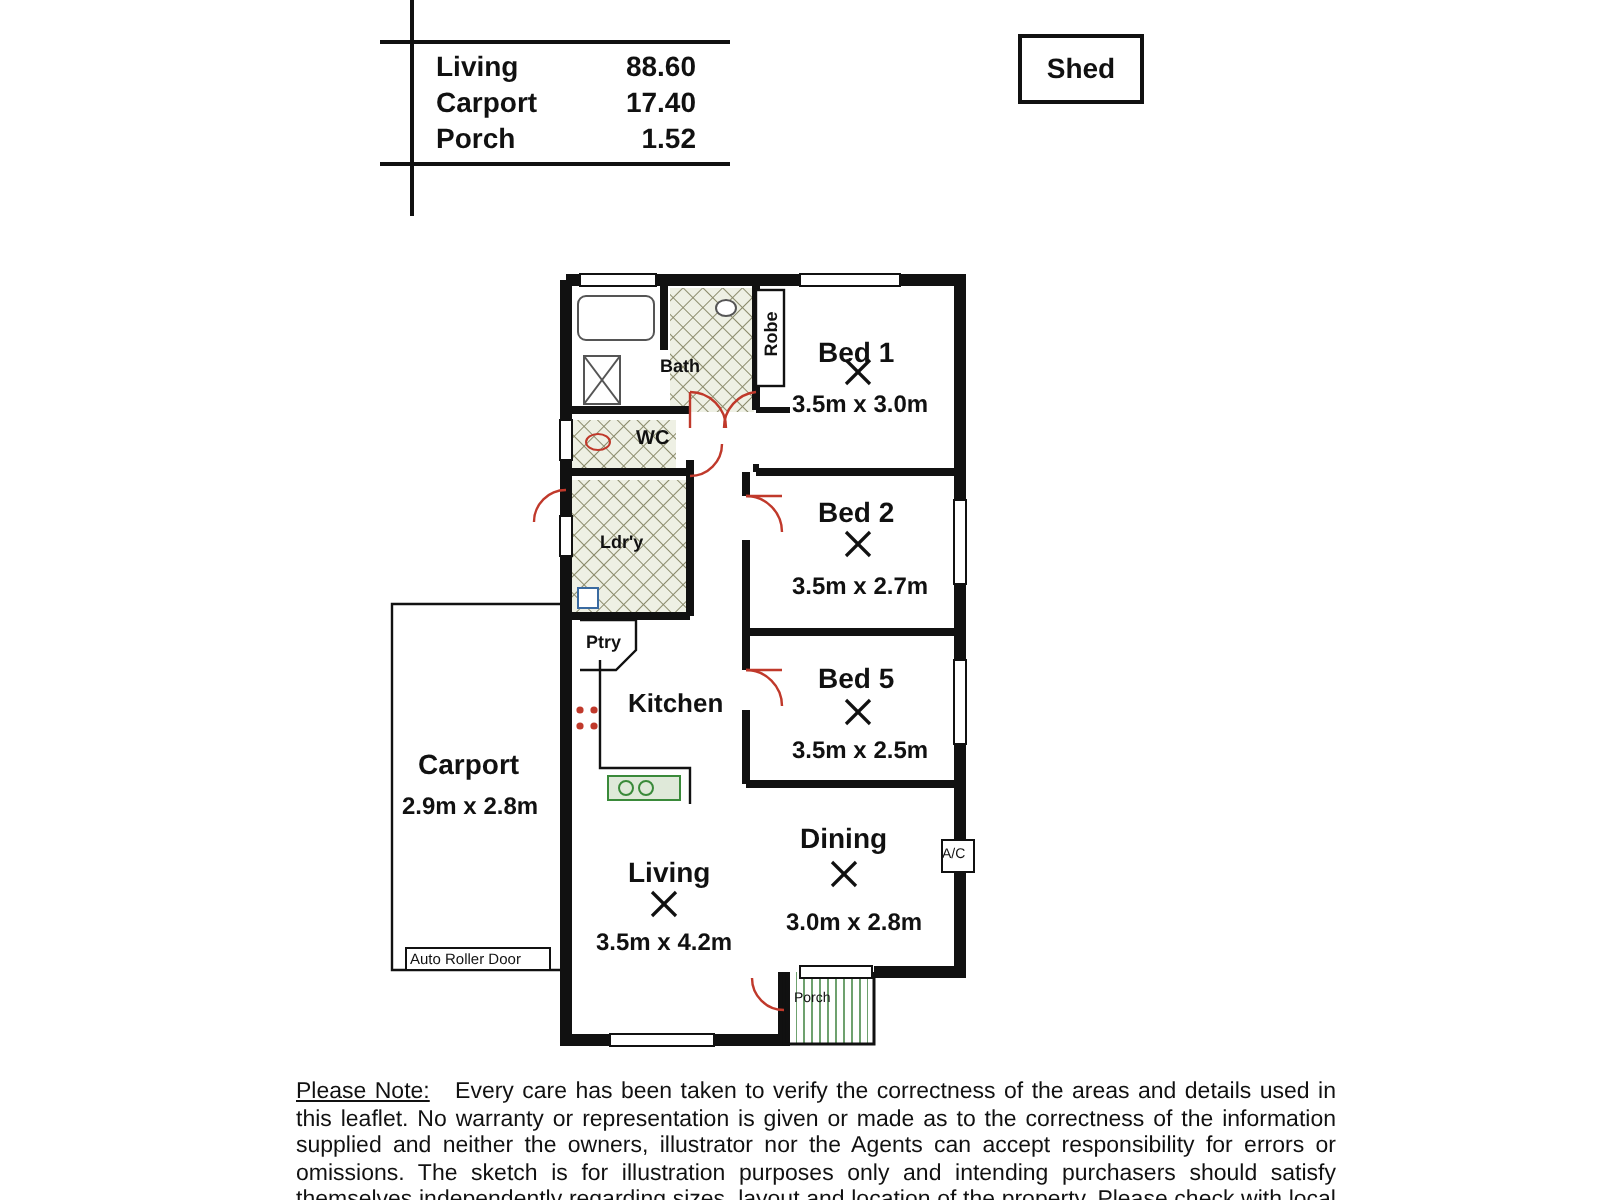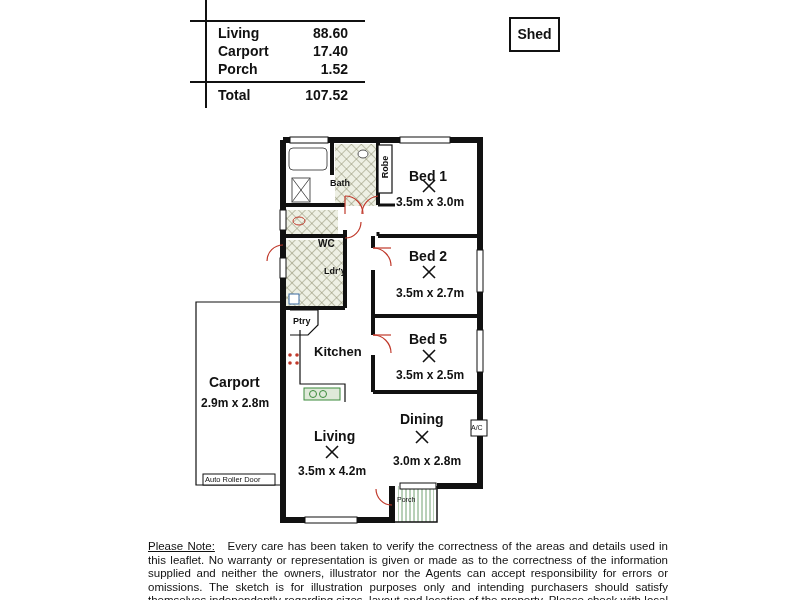--- a/index.html
+++ b/index.html
@@ -3,44 +3,40 @@
 <meta charset="utf-8">
 <style>
   html,body{margin:0;padding:0;background:#fff;}
   body{width:800px;height:600px;position:relative;overflow:hidden;font-family:"Liberation Sans",sans-serif;color:#111;}
   .abs{position:absolute;}
   .area-table{left:190px;top:0;width:175px;height:110px;}
   .area-row{position:absolute;left:28px;width:140px;font-weight:bold;font-size:14px;}
   .area-row .v{position:absolute;right:10px;}
   .vline{position:absolute;left:205px;top:0;width:2px;height:108px;background:#111;}
   .hline{position:absolute;height:2px;background:#111;}
-  .shed{left:509px;top:17px;width:51px;height:35px;border:2px solid #111;box-sizing:border-box;font-weight:bold;font-size:14px;text-align:center;line-height:31px;}
+  .shed{left:509px;top:17px;width:63px;height:35px;border:2px solid #111;box-sizing:border-box;font-weight:bold;font-size:14px;text-align:center;line-height:31px;}
   .label{position:absolute;font-weight:bold;text-align:center;white-space:nowrap;}
   .note{left:148px;top:540px;width:520px;font-size:11.5px;line-height:13.5px;text-align:justify;}
   .note u{text-decoration:underline;}
 </style>
 </head>
 <body>
 
 <div class="abs area-table">
   <div class="area-row" style="top:25px;">
     <span>Living</span>
     <span class="v">88.60</span>
   </div>
   <div class="area-row" style="top:43px;">
     <span>Carport</span>
     <span class="v">17.40</span>
   </div>
   <div class="area-row" style="top:61px;">
     <span>Porch</span>
     <span class="v">1.52</span>
-  </div>
-  <div class="area-row" style="top:87px;">
-    <span>Total</span>
-    <span class="v">107.52</span>
   </div>
 </div>
 <div class="vline"></div>
 <div class="hline" style="left:190px;top:20px;width:175px;"></div>
 <div class="hline" style="left:190px;top:81px;width:175px;"></div>
 
 <div class="abs shed"><span>Shed</span></div>
 
 <svg class="abs" style="left:0;top:0;" width="800" height="540" viewBox="0 0 800 540">
   <defs>
@@ -155,22 +151,22 @@
       </g>
     <g transform="translate(332,452)">
         <line x1="-6" y1="-6" x2="6" y2="6"></line>
         <line x1="6" y1="-6" x2="-6" y2="6"></line>
       </g>
   </g>
 </svg>
 
 <div class="label" style="left:330px;top:178px;font-size:9px;">Bath</div>
 <div class="label" style="left:374px;top:162px;font-size:9px;transform:rotate(-90deg);">Robe</div>
-<div class="label" style="left:318px;top:214px;font-size:10px;margin-top:24px;">WC</div>
-<div class="label" style="left:300px;top:266px;font-size:9px;margin-left:24px;">Ldr'y</div>
+<div class="label" style="left:318px;top:214px;font-size:10px;">WC</div>
+<div class="label" style="left:300px;top:266px;font-size:9px;">Ldr'y</div>
 <div class="label" style="left:293px;top:316px;font-size:9px;">Ptry</div>
 <div class="label" style="left:314px;top:344px;font-size:13px;">Kitchen</div>
 
 <div class="label" style="left:409px;top:168px;font-size:14px;">Bed 1</div>
 <div class="label" style="left:396px;top:195px;font-size:12px;">3.5m x 3.0m</div>
 <div class="label" style="left:409px;top:248px;font-size:14px;">Bed 2</div>
 <div class="label" style="left:396px;top:286px;font-size:12px;">3.5m x 2.7m</div>
 <div class="label" style="left:409px;top:331px;font-size:14px;">Bed 5</div>
 <div class="label" style="left:396px;top:368px;font-size:12px;">3.5m x 2.5m</div>
 

